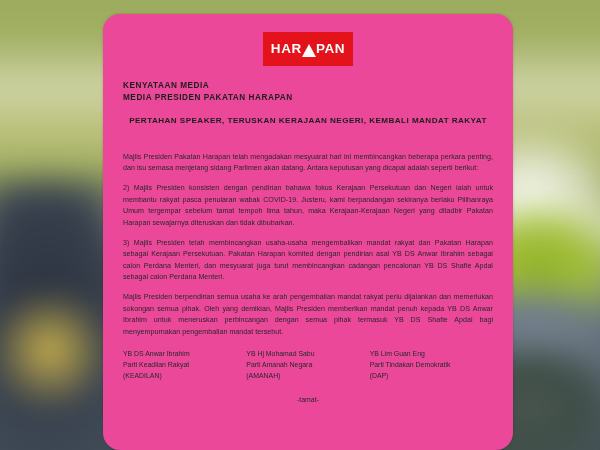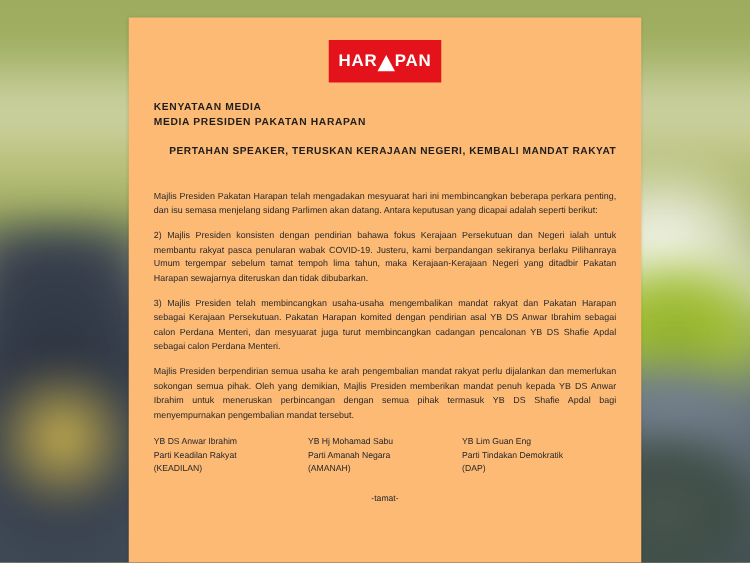--- a/index.html
+++ b/index.html
@@ -98,26 +98,27 @@
     filter: blur(16px);
   }
 
   
   #page {
     position: absolute;
     left: 103px;
     top: 14px;
     width: 410px;
     height: 436px;
-    background: #fdba74;
+    background: #ec4899;
     box-shadow: 0 0 3px rgba(0,0,0,0.18);
     z-index: 1;
     overflow: hidden;
     box-sizing: border-box;
     padding: 0 20px;
+    border-radius: 17px;
   }
 
   
   .logo-wrap {
     margin-top: 18px;
     display: flex;
     justify-content: center;
   }
   .logo-box {
     width: 90px;
@@ -162,21 +163,21 @@
     margin-top: 14px;
   }
   .date {
     text-align: center;
     font-size: 7.2px;
     color: #2a2a2a;
     margin-top: 9px;
     letter-spacing: 0.2px;
   }
   .headline {
-    text-align: right;
+    text-align: center;
     font-weight: 700;
     font-size: 8.1px;
     letter-spacing: 0.45px;
     color: #1d1d1d;
     margin-top: 12px;
   }
 
   
   .body-copy {
     margin-top: 27px;

